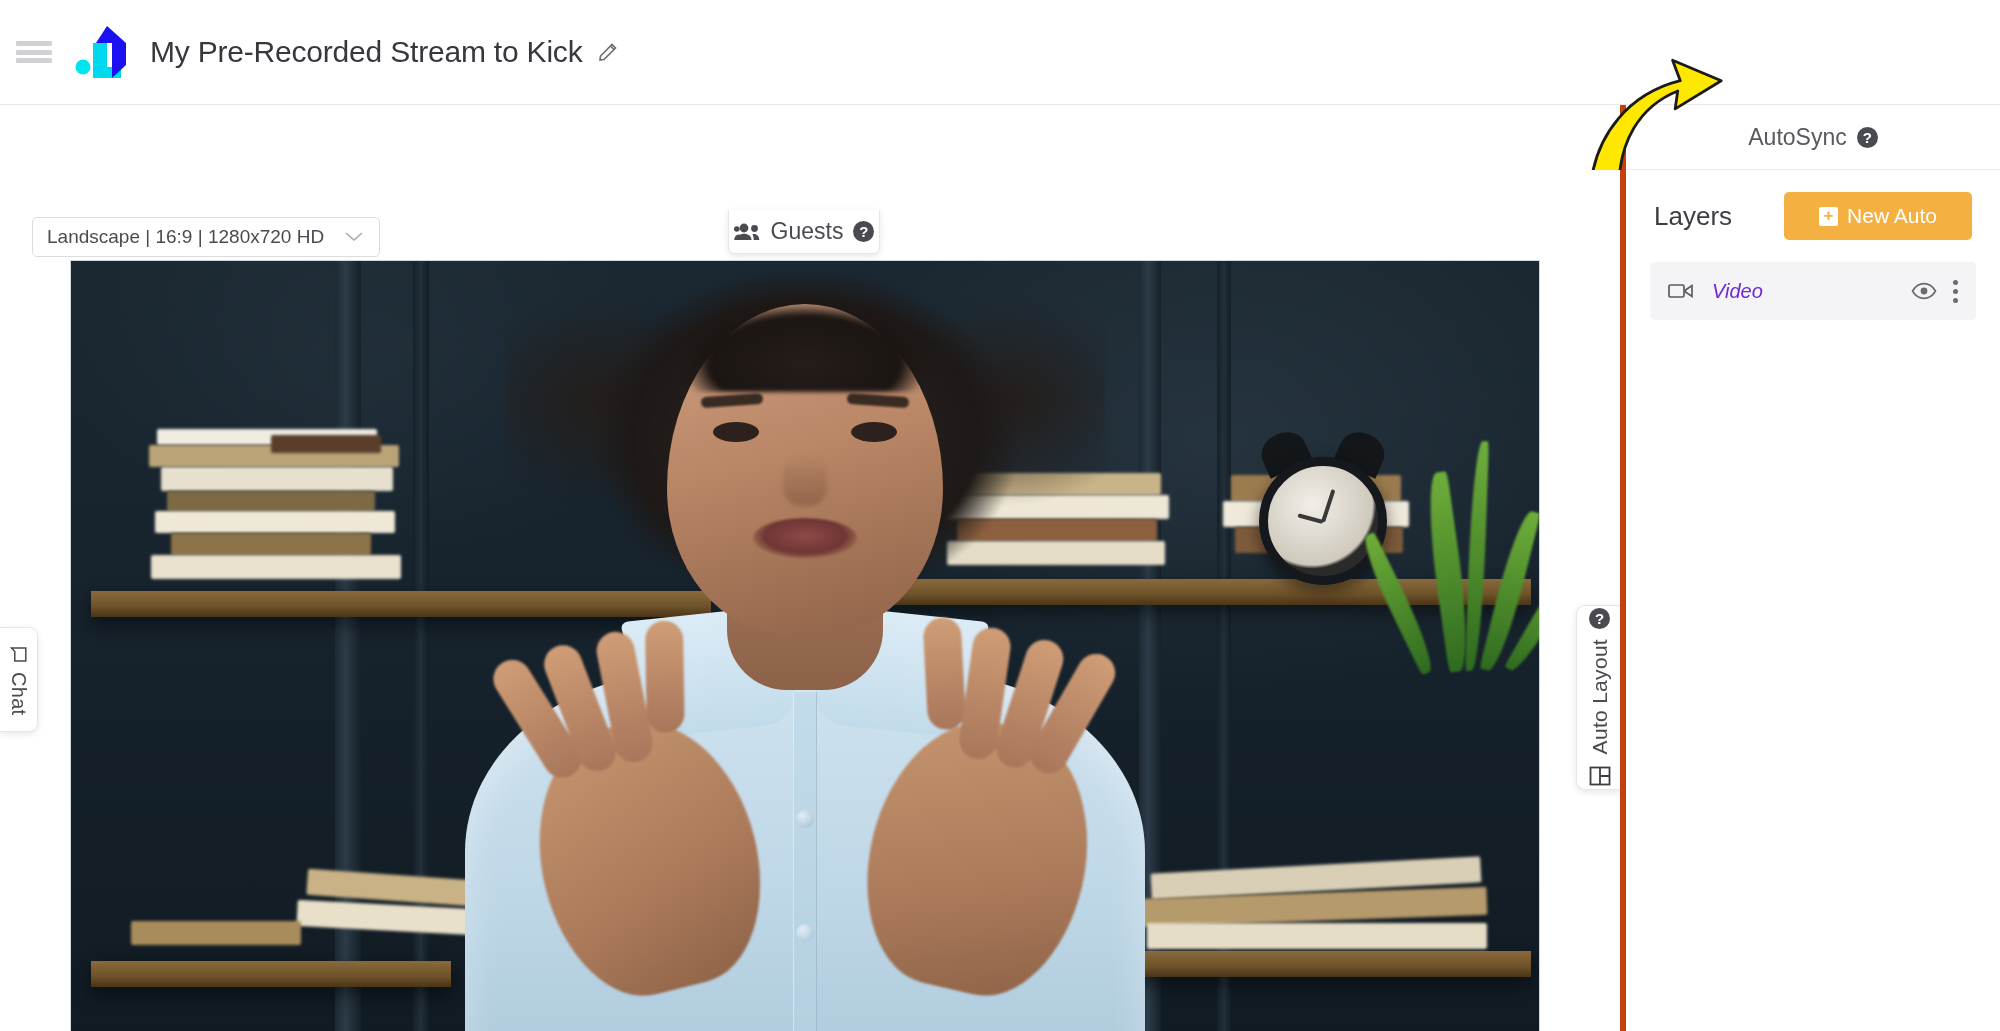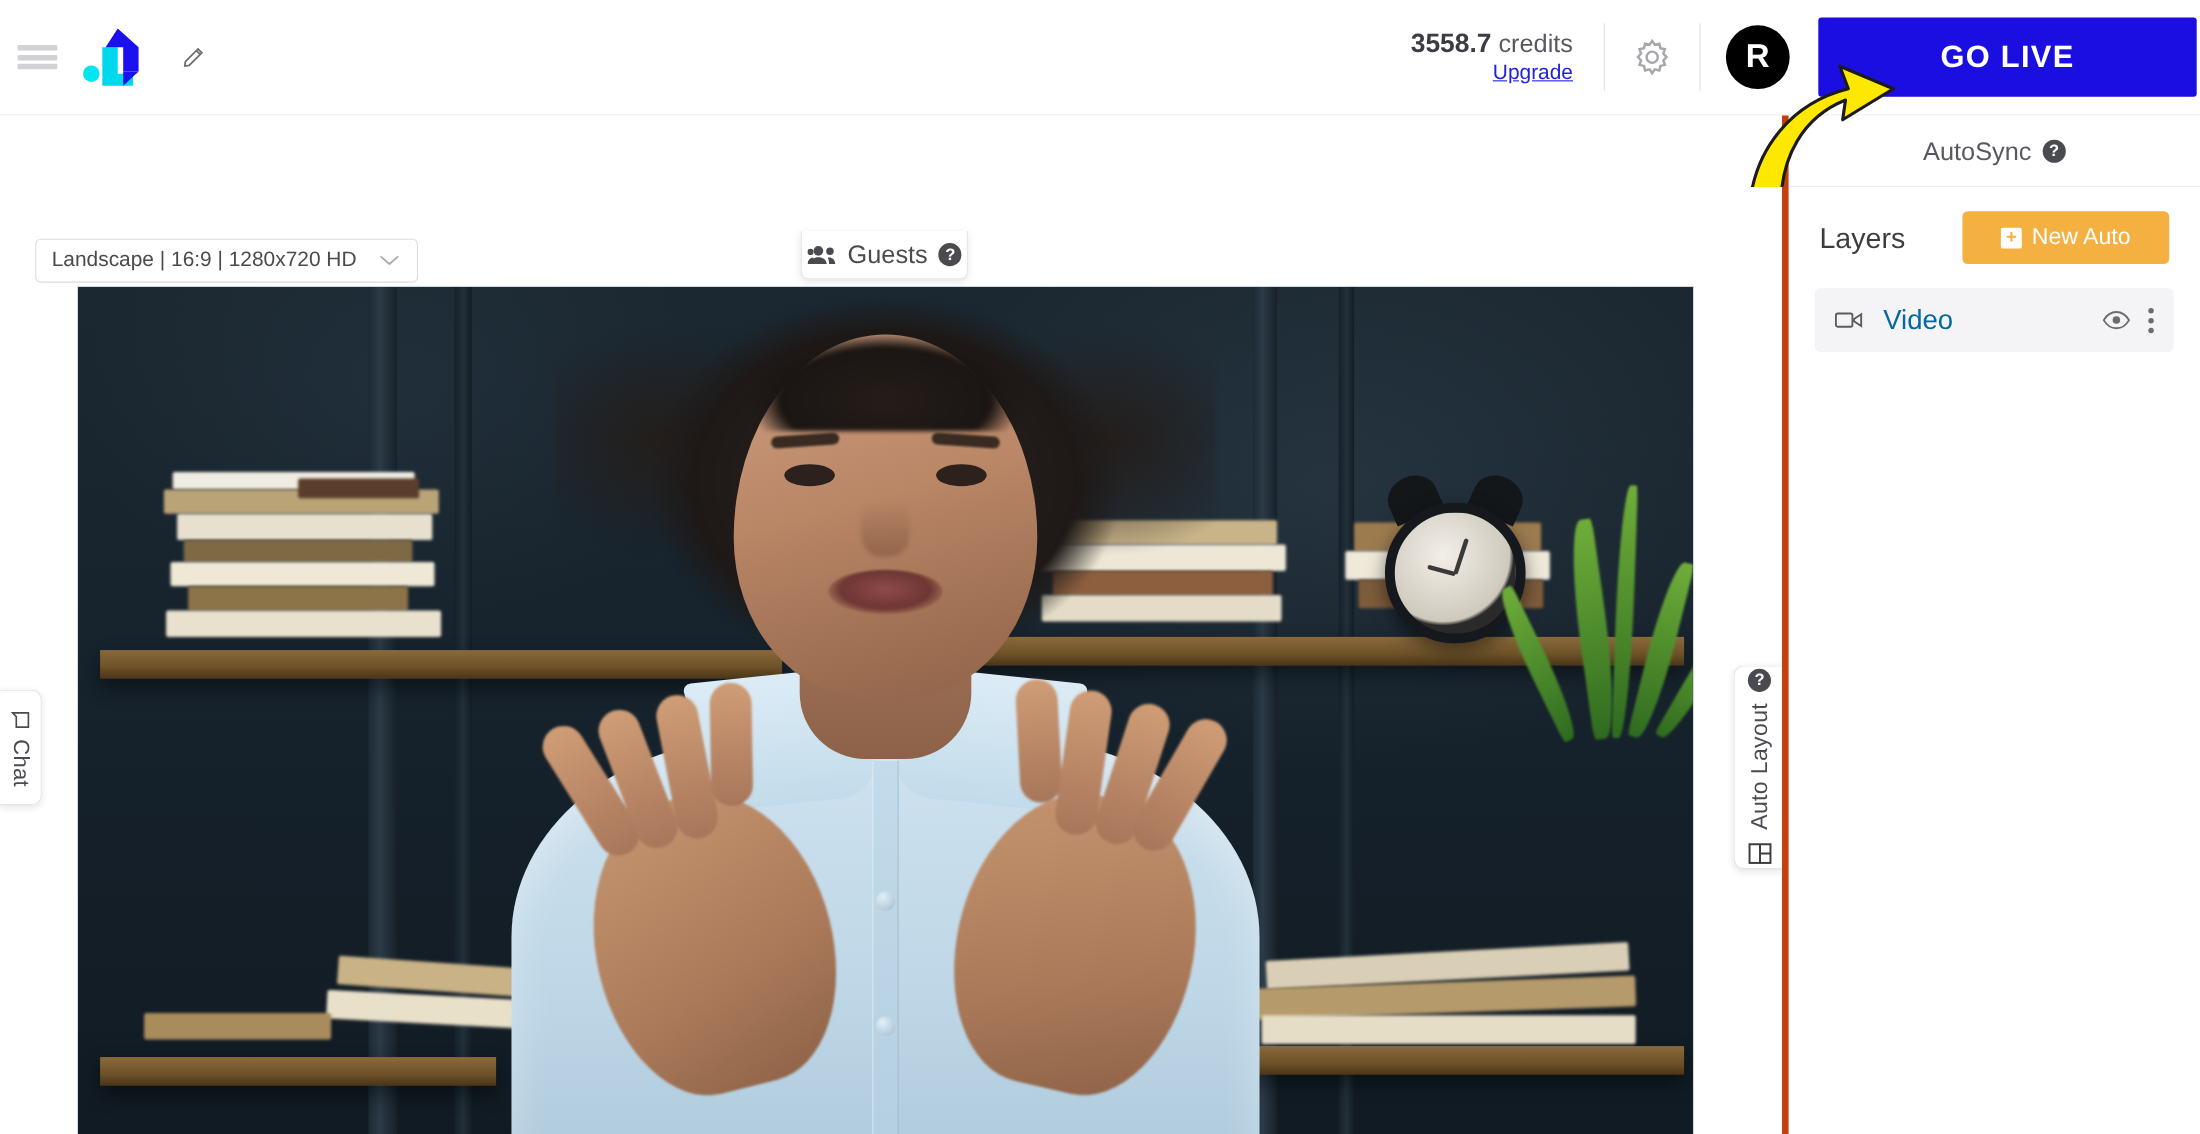--- a/index.html
+++ b/index.html
@@ -260,21 +260,21 @@
     cursor:pointer; font-family:"Liberation Sans", sans-serif;
   }
   .plus-sq {
     width: 19px; height: 19px; background:#fff; color:#f5b042; border-radius: 2px;
     font-size: 17px; line-height: 17px; text-align:center; font-weight:bold;
   }
   .layer-row {
     margin: 0 24px; height: 58px; background:#f4f4f6; border-radius: 5px;
     display:flex; align-items:center; padding: 0 18px; gap: 18px; cursor:pointer;
   }
-  .layer-name { font-size: 25px; color:#0369a1; }
+  .layer-name { font-size: 20px; color:#6d28d9;font-style:italic; }
   .layer-actions { margin-left:auto; display:flex; align-items:center; gap: 16px; }
   .dots3 { display:flex; flex-direction:column; gap:4px; cursor:pointer; }
   .dots3 i { width:5px; height:5px; border-radius:50%; background:#6b6c72; display:block; }
 
   
   .arrow-annot { position:absolute; left: 1585px; top: 50px; width: 180px; height: 120px; pointer-events:none; }
   .icon { display:inline-flex; align-items:center; }
 </style>
 </head>
 <body>
@@ -291,57 +291,29 @@
 
     <div class="logo-wrap">
       <svg width="62" height="62" viewBox="0 0 62 62">
         <circle cx="9" cy="46" r="7.5" fill="#00e5f0"></circle>
         <path d="M19 22 L33 22 L33 46 L47 46 L47 57 L19 57 Z" fill="#00d8ee"></path>
         <path d="M33 5 L52 22 L52 44 L38 44 L38 22 L22 22 Z" fill="#1a10f0"></path>
         <path d="M38 44 L52 44 L38 57 Z" fill="#1a10f0"></path>
       </svg>
     </div>
 
+    <div class="doc-title">My Pre-Recorded Stream to Kick</div>
 
     <div class="edit-pencil">
       <svg width="24" height="24" viewBox="0 0 24 24" fill="none" stroke="#6b6c72" stroke-width="1.6">
         <path d="M4 20 L4.5 16 L16 4.5 L19.5 8 L8 19.5 Z"></path>
         <path d="M14.5 6 L18 9.5"></path>
       </svg>
     </div>
 
-    <div class="topbar-right">
-
-      <div class="credits-box">
-        <div class="credits-line">
-          <span class="credits-num">3558.7</span>
-          <span>credits</span>
-        </div>
-        <a class="upgrade-link">Upgrade</a>
-      </div>
-
-      <div class="vdiv"></div>
-
-      <div class="gear-btn">
-        <svg width="38" height="38" viewBox="0 0 24 24" fill="none" stroke="#a6a7ac" stroke-width="1.4">
-          <circle cx="12" cy="12" r="3.2"></circle>
-          <path d="M12 2.6 l1.5 2.2 2.6-.6 .6 2.6 2.6 .6 -.9 2.5 1.8 2 -1.8 2 .9 2.5 -2.6 .6 -.6 2.6 -2.6-.6 -1.5 2.2 -1.5-2.2 -2.6 .6 -.6-2.6 -2.6-.6 .9-2.5 -1.8-2 1.8-2 -.9-2.5 2.6-.6 .6-2.6 2.6 .6 Z"></path>
-        </svg>
-      </div>
-
-      <div class="vdiv"></div>
-
-      <div class="avatar-cell">
-        <div class="avatar">R</div>
-      </div>
-
-      <div class="golive-cell">
-        <button class="golive-btn">GO LIVE</button>
-      </div>
-    </div>
   </div>
 
   <div class="stage">
 
     <div class="format-select">
       <span>Landscape | 16:9 | 1280x720 HD</span>
       <span class="caret">
         <svg width="22" height="14" viewBox="0 0 22 14" fill="none" stroke="#a9a9af" stroke-width="1.6">
           <path d="M3 4 L11 11 L19 4"></path>
         </svg>

